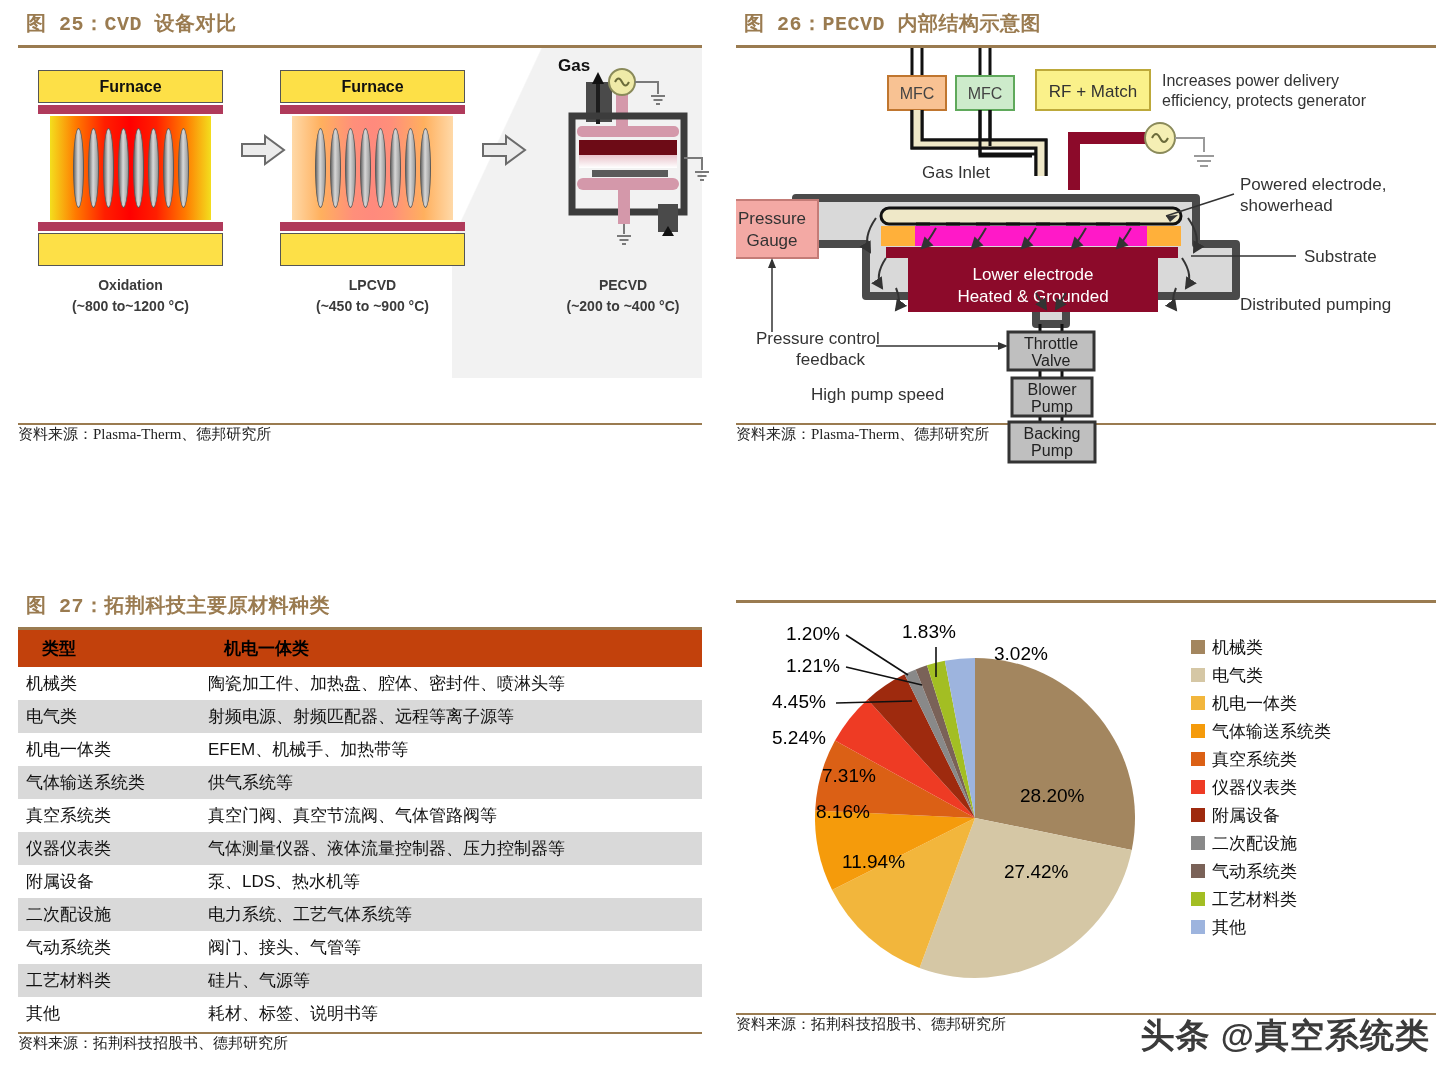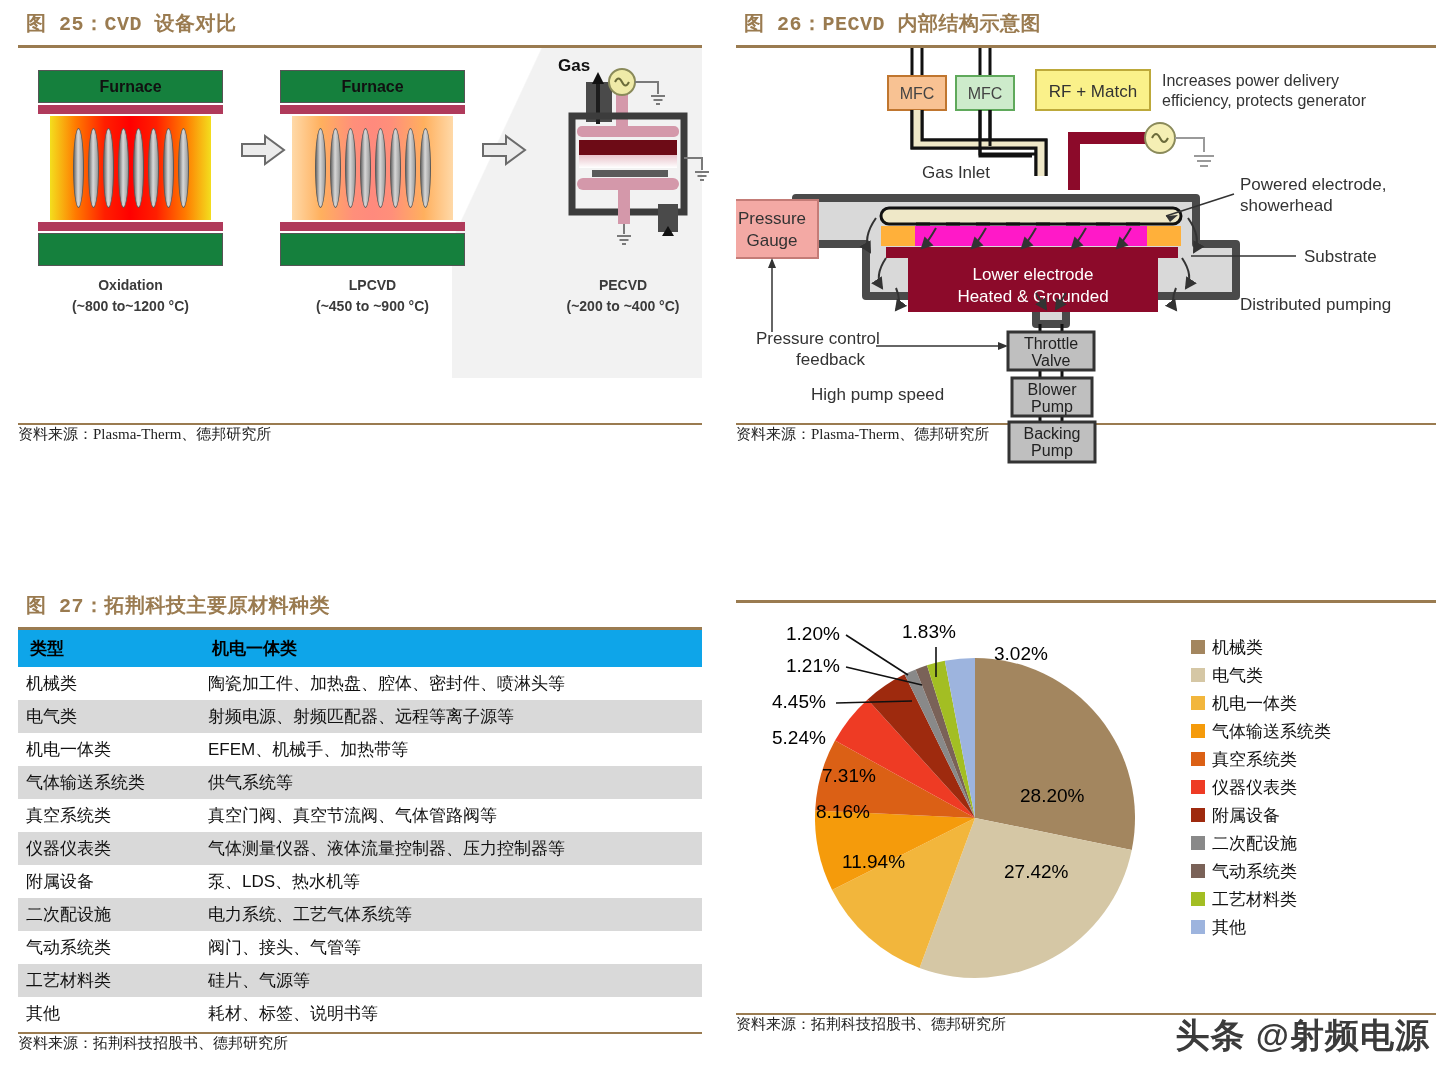--- a/index.html
+++ b/index.html
@@ -23,21 +23,21 @@
   }
 
   
   .f25-body{position:relative;height:375px;}
   .f25-shade{
     position:absolute;right:0;top:0;width:250px;height:330px;
     background:linear-gradient(115deg,#ffffff 0%,#ffffff 22%,#f2f2f2 22.4%,#f2f2f2 100%);
   }
   .furnace-unit{position:absolute;width:185px;}
   .furn-box{
-    height:31px;background:#15803d;border:1.5px solid #555;
+    height:31px;background:#fde047;border:1.5px solid #555;
     display:flex;align-items:center;justify-content:center;
     font-weight:bold;font-size:16px;color:#111;
   }
   .furn-box.bottom{margin-top:0;}
   .rail{height:9px;background:#b03a5b;margin:2px 0;width:100%;}
   .hot{position:relative;height:104px;margin:0 12px;}
   .hot.ox{background:linear-gradient(90deg,#f3de1e 0%,#ff7a00 16%,#ff1f00 34%,#ff0000 50%,#ff1f00 66%,#ff7a00 84%,#f3de1e 100%);}
   .hot.lp{background:linear-gradient(90deg,#ffd9a8 0%,#ffb05e 18%,#ff8f7a 38%,#ff8a7d 50%,#ff8f7a 62%,#ffb05e 82%,#ffd9a8 100%);}
   .wafers{position:absolute;inset:0;display:flex;align-items:center;justify-content:center;gap:4px;}
   .wafer{
@@ -58,22 +58,22 @@
   .pecvd-mini{position:absolute;}
   .pecvd-mini svg{display:block;}
 
   
   .f26-body{position:relative;height:375px;}
   .f26-body svg{display:block;}
 
   
   table.mat{border-collapse:collapse;width:100%;table-layout:fixed;}
   table.mat th{
-    background:#0ea5e9;color:#000;font-weight:bold;font-size:17px;
-    text-align:left;padding:7px 12px;
+    background:#c2410c;color:#000;font-weight:bold;font-size:17px;
+    text-align:left;padding:7px 24px;
   }
   table.mat td{
     font-size:17px;color:#111;padding:5px 8px;height:22px;
   }
   table.mat tr.odd td{background:#ffffff;}
   table.mat tr.even td{background:#D9D9D9;}
   table.mat col.c1{width:182px;}
 
   
   .pie-wrap{position:relative;height:410px;}
@@ -507,13 +507,13 @@
           <span class="leg-sw" style="background: rgb(157, 180, 222);"></span>
           <span class="leg-tx">其他</span>
         </div>
       </div>
   </div>
 
   <div class="rule-bot"></div>
   <div class="src">资料来源：拓荆科技招股书、德邦研究所</div>
 </div>
 
-<div class="wm">头条 @射频电源</div>
+<div class="wm">头条 @真空系统类</div>
 
 </body></html>

